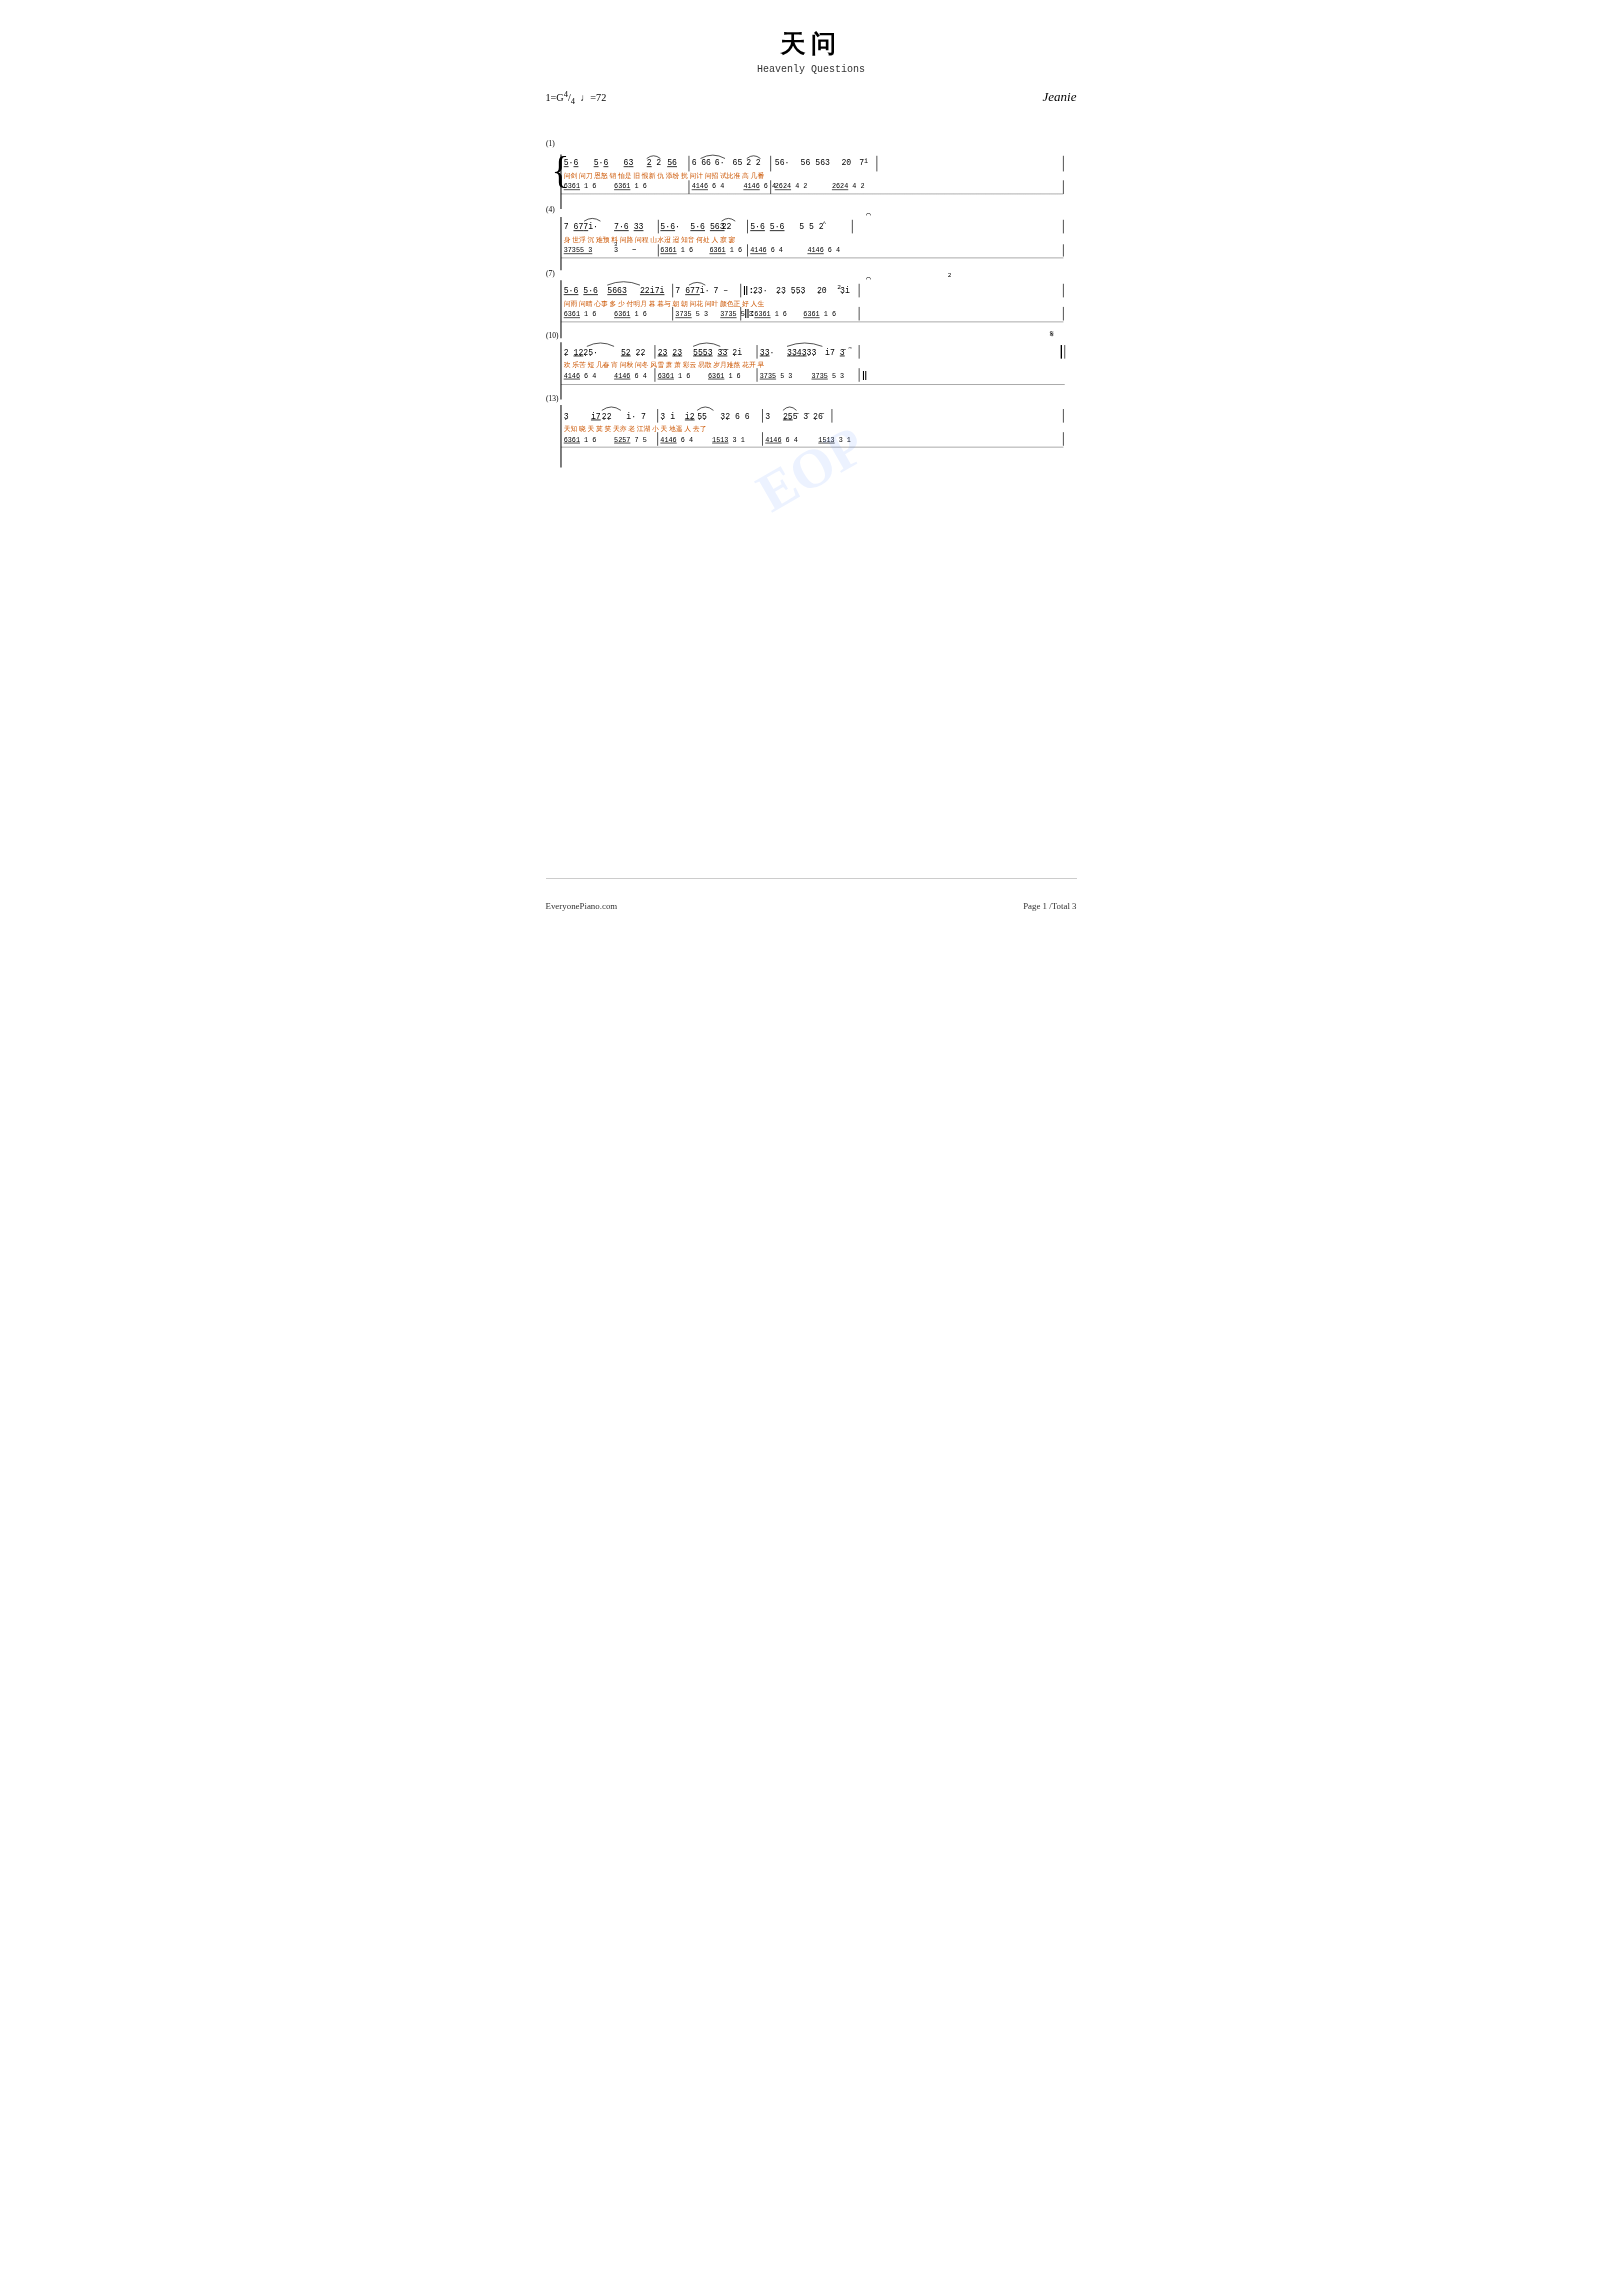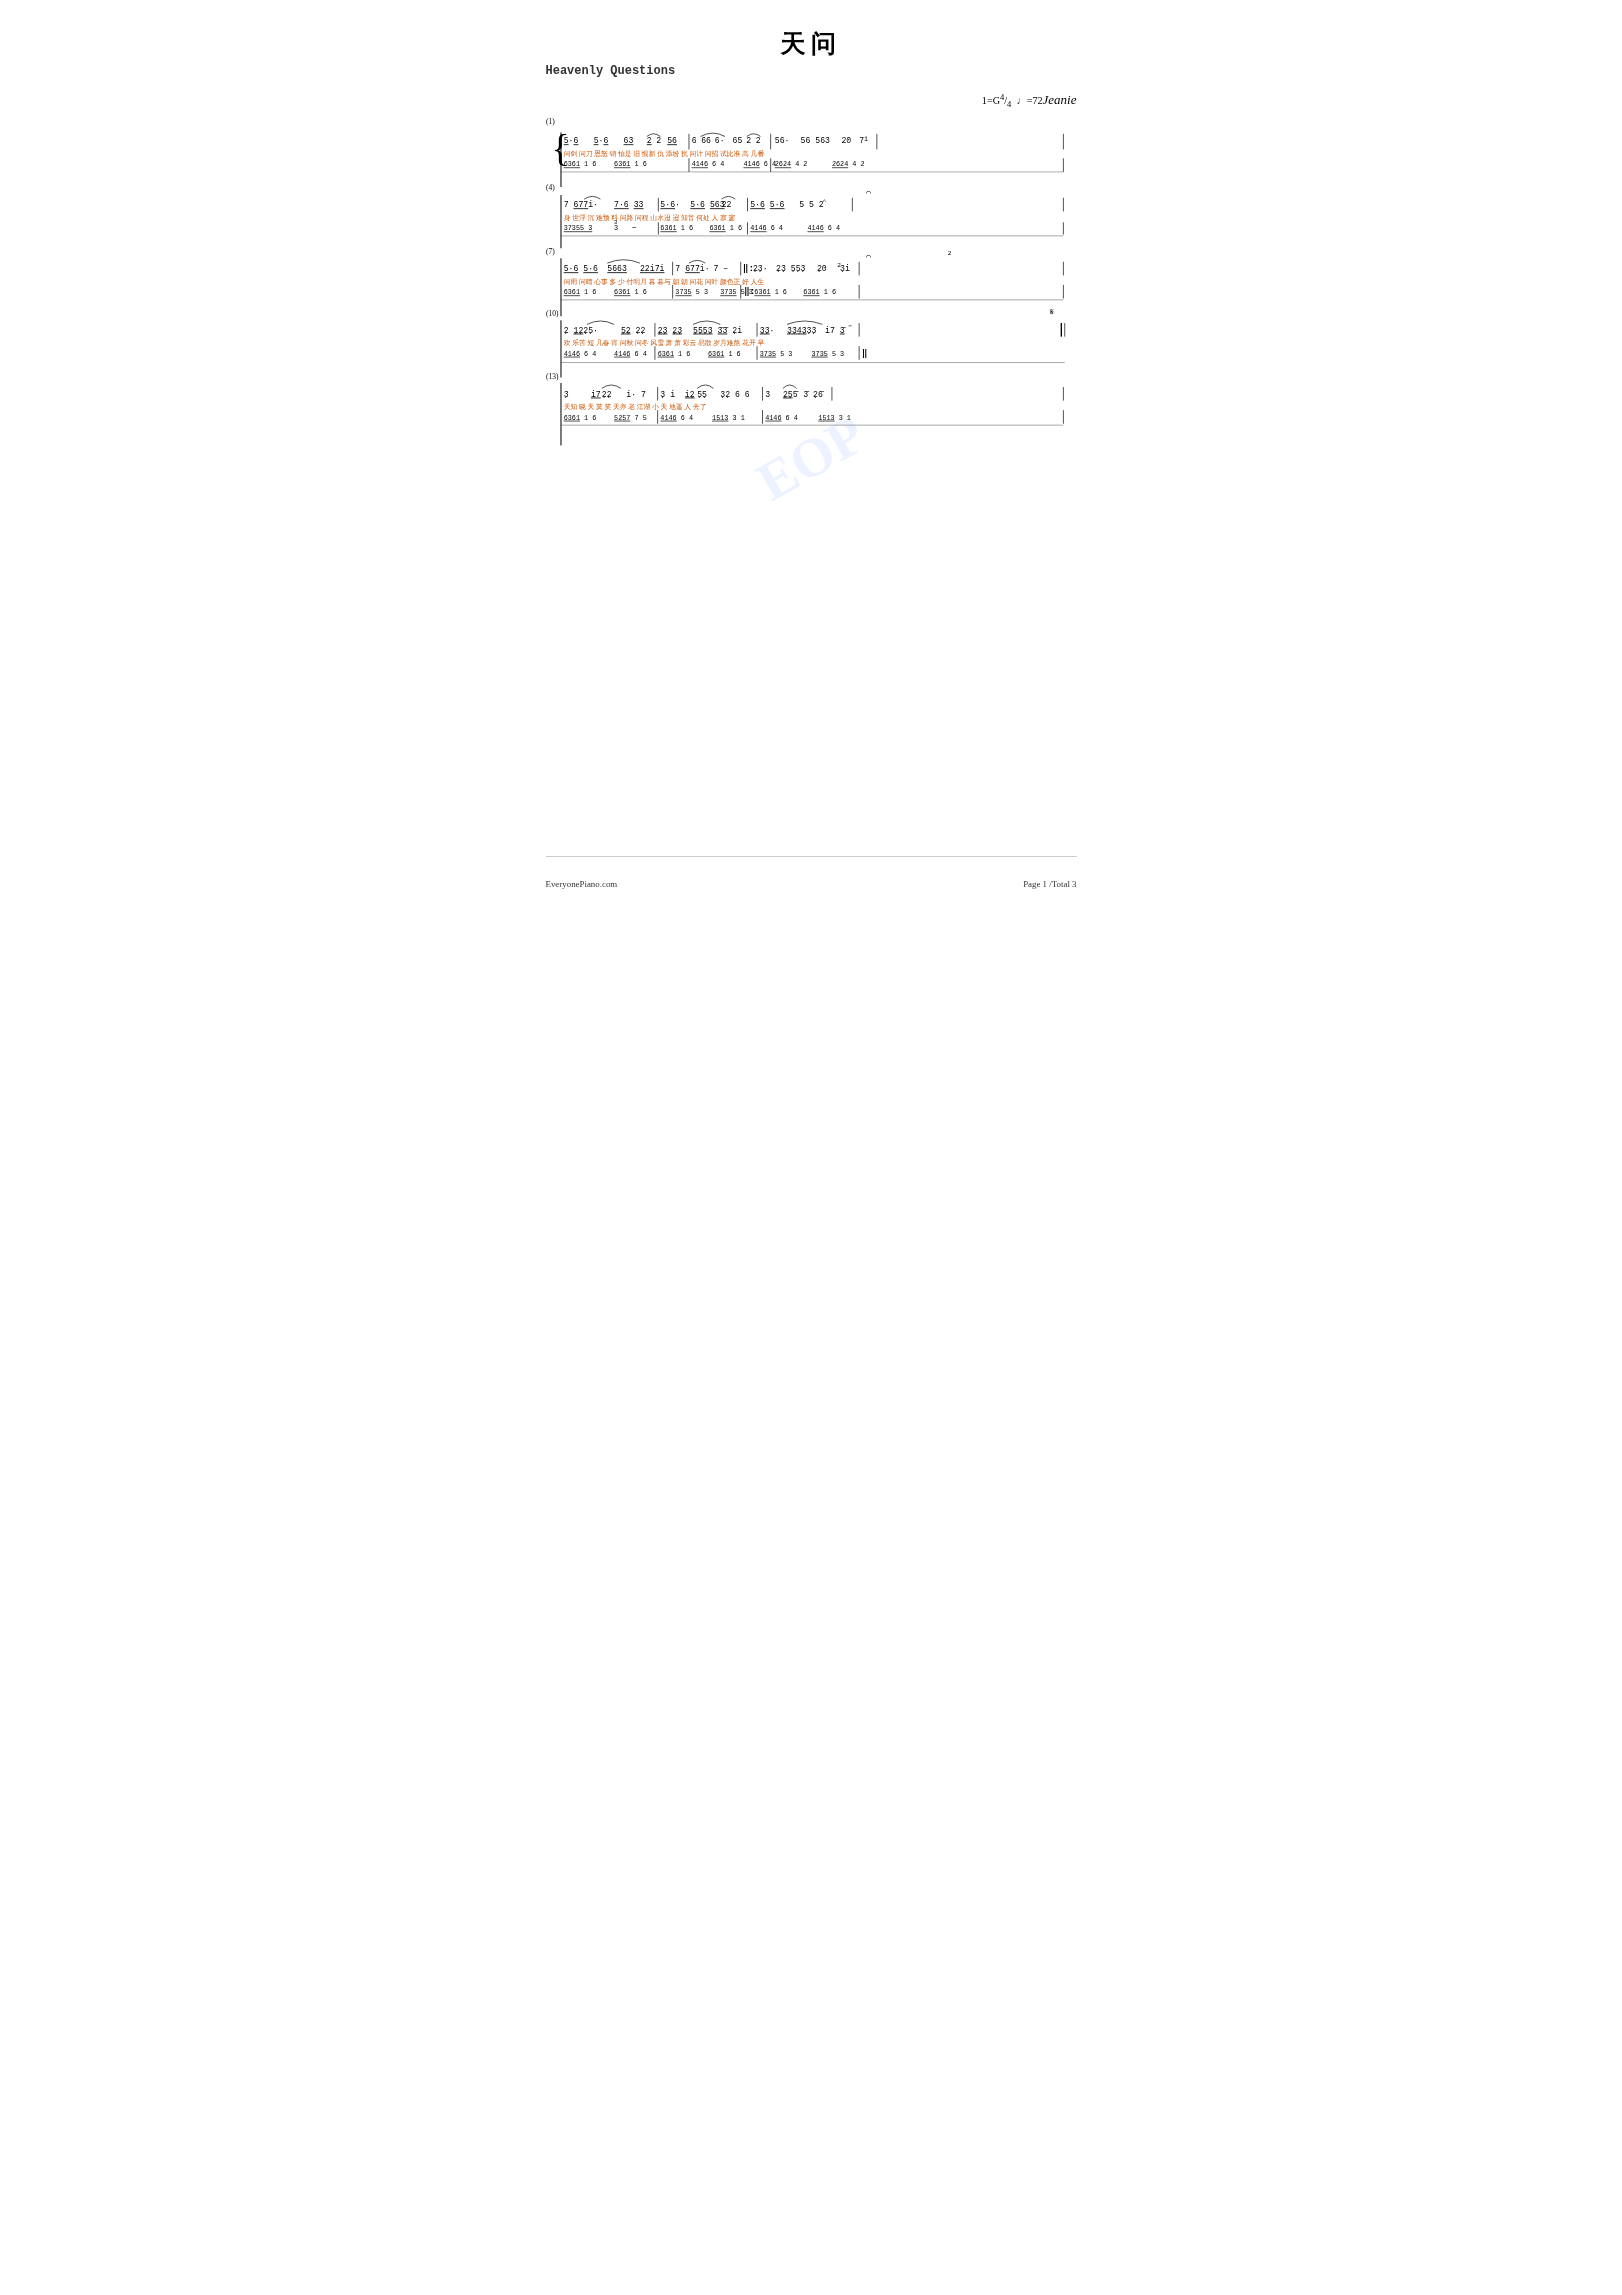--- a/index.html
+++ b/index.html
@@ -12,32 +12,31 @@
       color: #000;
     }
     .page-title {
       text-align: center;
       font-size: 25px;
       font-weight: bold;
       margin-bottom: 4.1px;
       letter-spacing: 5.5px;
     }
     .page-subtitle {
-      text-align: left;
+      text-align: center;
       font-family: 'Courier New', monospace;
-      font-size: 12px;
+      font-size: 10px;
       margin-bottom: 13.6px;
       color: #333;
-      font-weight: bold;
     }
     .header-line {
       display: flex;
-      justify-content: flex-end;
+      justify-content: space-between;
       align-items: center;
-      margin-bottom: 3px;
+      margin-bottom: 28px;
       font-size: 10.2px;
     }
     .key-sig {
       font-size: 10.2px;
     }
     .composer {
       font-size: 13px;
       font-style: italic;
     }
 

